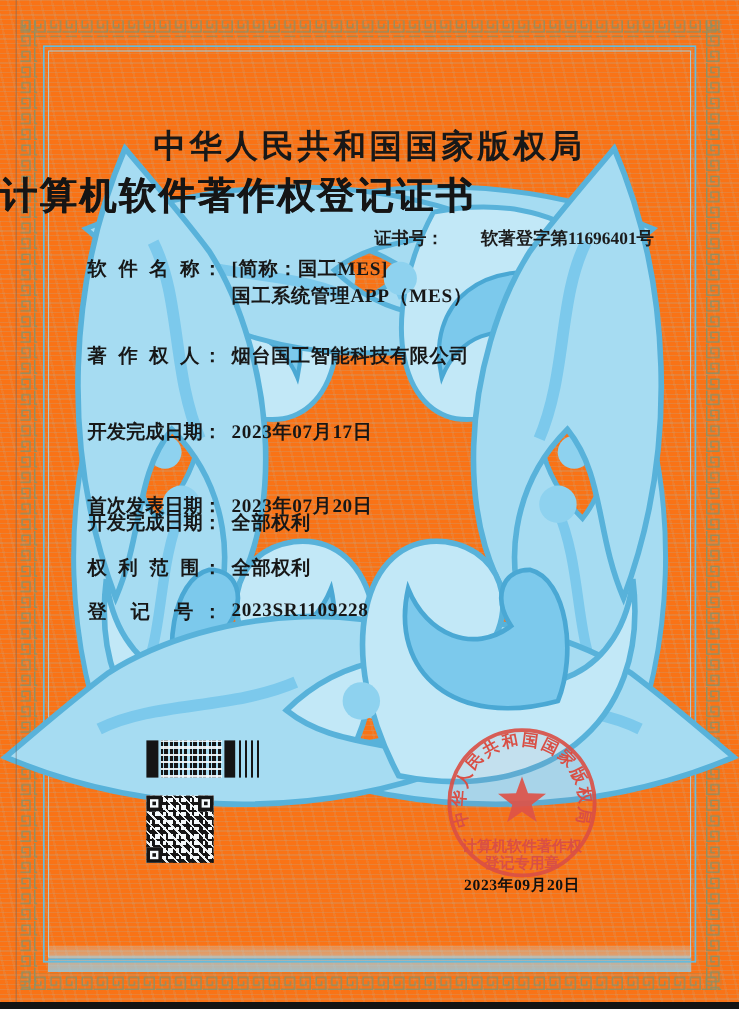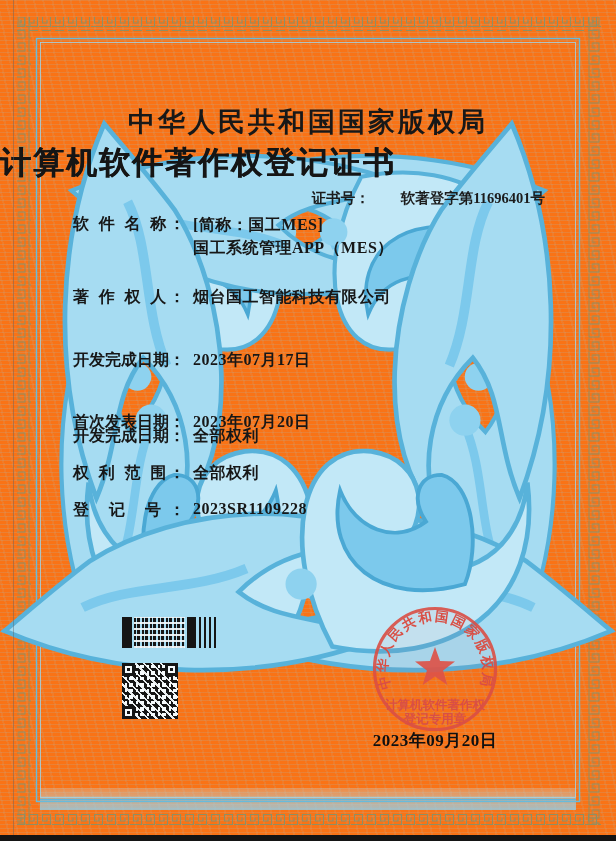--- a/index.html
+++ b/index.html
@@ -85,21 +85,21 @@
   }
   .finder{position:absolute;width:13px;height:13px;border:3px solid #151515;background:#f5fafc;box-sizing:border-box;}
   .finder::after{content:"";position:absolute;left:2px;top:2px;width:3px;height:3px;background:#151515;}
   .f-tl{left:0;top:0;}
   .f-tr{right:0;top:0;}
   .f-bl{left:0;bottom:0;}
 
   .seal{position:absolute;left:360px;top:594px;width:150px;height:150px;}
   .issue-date{
     position:absolute;left:352px;top:729px;width:166px;text-align:center;
-    font-size:17px;font-weight:700;color:#101010;letter-spacing:0.5px;white-space:nowrap;
+    font-size:13px;font-weight:700;color:#101010;letter-spacing:0.5px;white-space:nowrap;
   }
 
   .edge-left{position:absolute;left:13px;top:0;width:1px;height:836px;background:rgba(95,100,102,.45);z-index:3;}
   .edge-bottom{position:absolute;left:0;top:835px;width:616px;height:6px;background:#141414;z-index:3;}
 </style>
 </head>
 <body>
 
 <div class="page">
 

